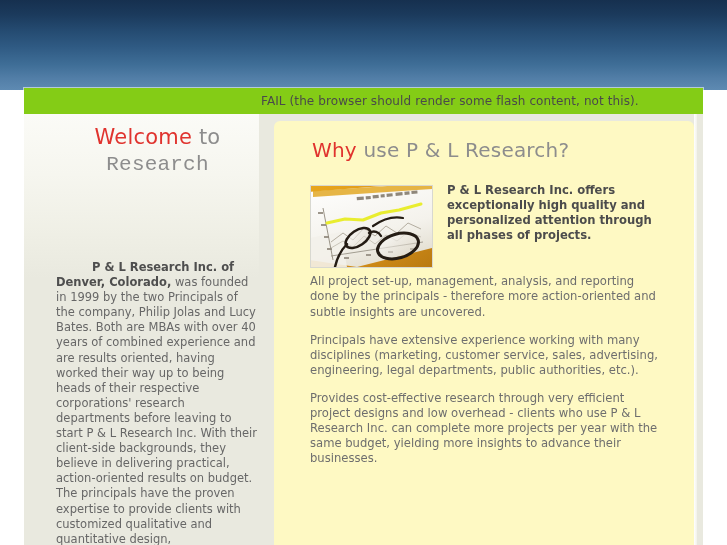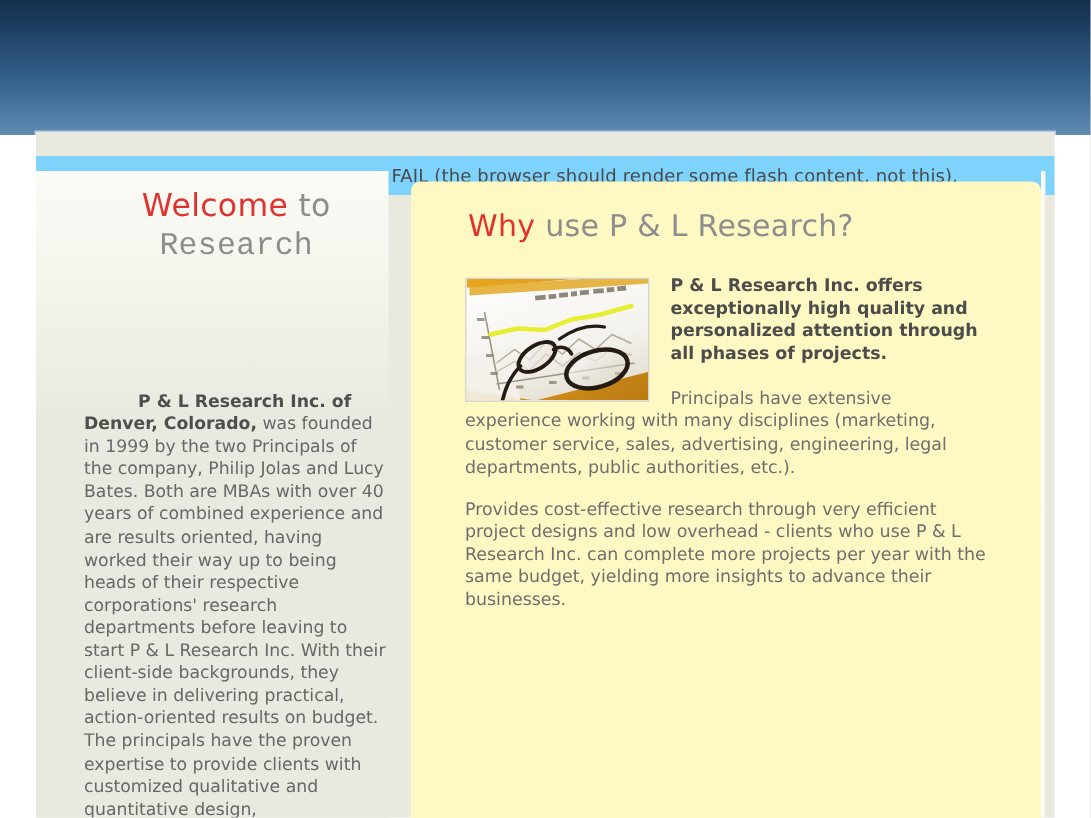--- a/index.html
+++ b/index.html
@@ -39,24 +39,24 @@
     width: 679px;
     height: 457px;
     background: #e9e9df;
     box-shadow: 0 0 0 1px rgba(255,255,255,0.55);
   }
 
   
   #flash-strip {
     position: absolute;
     left: 0;
-    top: 16px;
+    top: 0;
     width: 679px;
     height: 26px;
-    background: #7dd3fc;
+    background: #84cc16;
   }
   #fail-text {
     position: absolute;
     left: 237px;
     top: 6px;
     font-size: 12px;
     color: #4a4a4a;
     white-space: nowrap;
     letter-spacing: 0.1px;
   }
@@ -146,21 +146,21 @@
     top: 62px;
     width: 352px;
     font-size: 11.6px;
     line-height: 15.1px;
     color: #6e6e6e;
   }
   #content-body p { margin: 0 0 13px 0; }
   #content-body p.lead {
     font-weight: bold;
     color: #4c4c4c;
-    margin-bottom: 15px;
+    margin-bottom: 31px;
     padding-left: 21px;
   }
 
   
   #thumb {
     float: left;
     width: 123px;
     height: 83px;
     margin: 2px 14px 5px 0;
     background: #ffffff;
@@ -284,19 +284,20 @@
 
             <path d="M58 47 C63 44 68 46 70 50" stroke-width="2.4"></path>
 
             <path d="M36 58 C30 64 26 72 24 81" stroke-width="2.4"></path>
             <path d="M62 40 C72 33 82 30 92 32" stroke-width="2.2"></path>
           </g>
         </svg>
       </div>
 
       <p class="lead">P &amp; L Research Inc. offers exceptionally high quality and personalized attention through all phases of projects.</p>
+      <p>All project set-up, management, analysis, and reporting done by the principals - therefore more action-oriented and subtle insights are uncovered.</p>
       <p>Principals have extensive experience working with many disciplines (marketing, customer service, sales, advertising, engineering, legal departments, public authorities, etc.).</p>
       <p>Provides cost-effective research through very efficient project designs and low overhead - clients who use P &amp; L Research Inc. can complete more projects per year with the same budget, yielding more insights to advance their businesses.</p>
 
     </div>
   </div>
 
 </div>
 
 </body></html>

